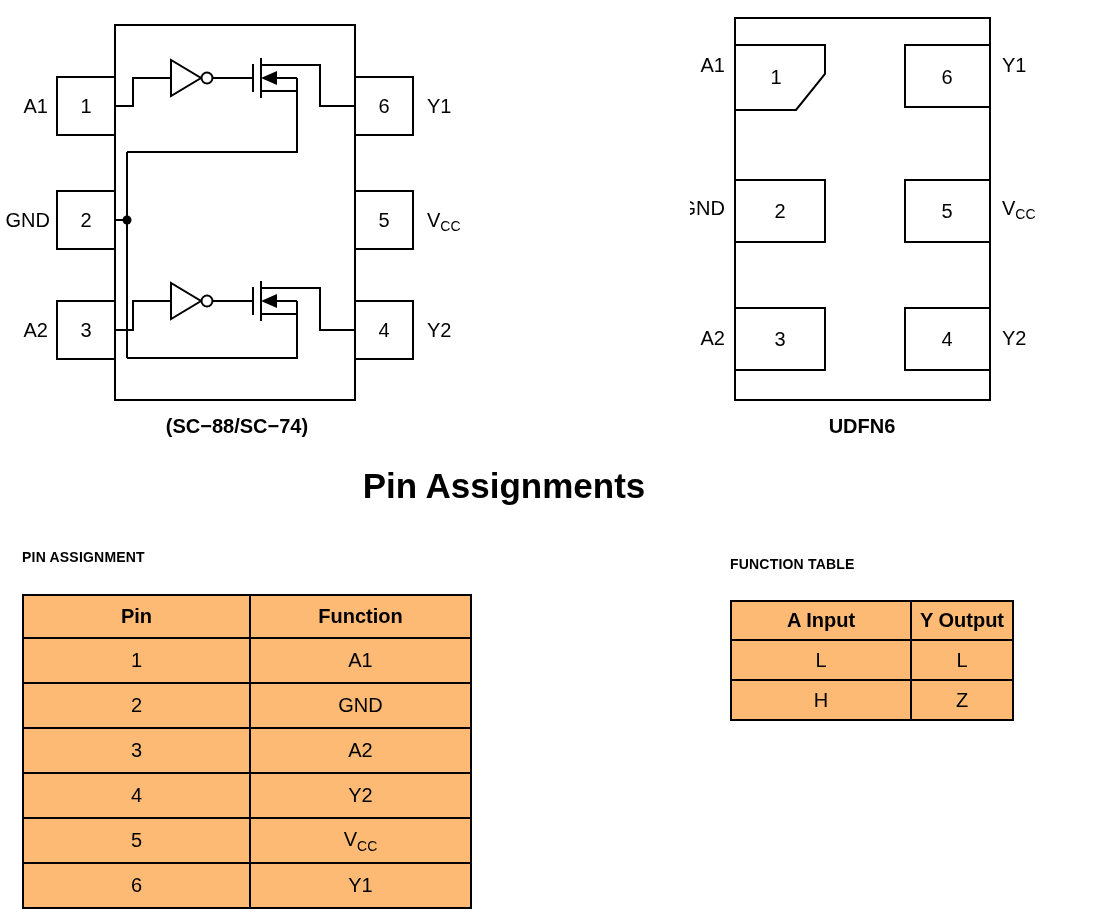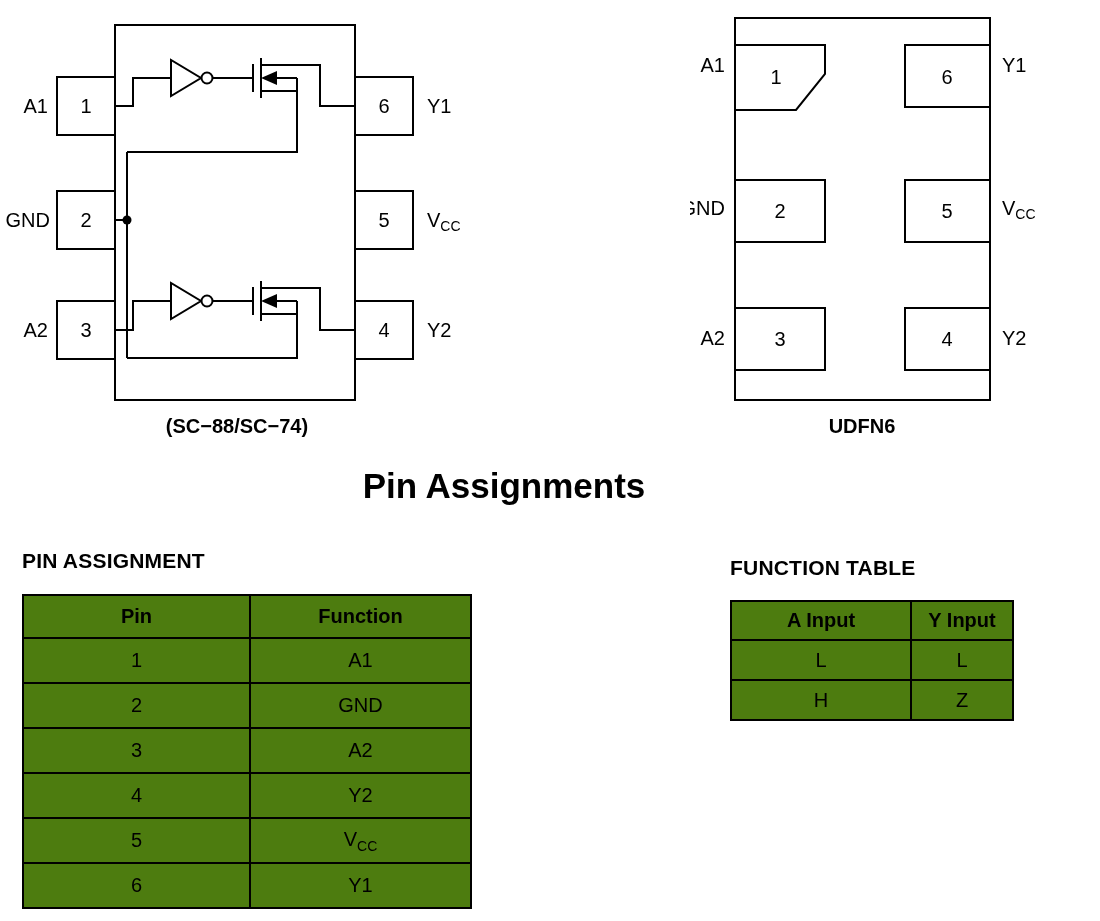--- a/index.html
+++ b/index.html
@@ -11,22 +11,22 @@
     font-family: "Liberation Sans", sans-serif;
     overflow: hidden;
   }
   .abs { position: absolute; }
   .page-title {
     left: 0; top: 466px; width: 1008px;
     text-align: center;
     font-size: 35px; font-weight: bold;
     margin: 0;
   }
-  .section-heading { font-size: 21px; font-weight: bold; letter-spacing: 0.2px; }
-  table { border-collapse: collapse; background: #4d7c0f; }
+  .section-heading { font-size: 14px; font-weight: bold; letter-spacing: 0.2px; }
+  table { border-collapse: collapse; background: #fdba74; }
   th, td {
     border: 2px solid #000;
     text-align: center; vertical-align: middle;
     font-size: 20px; padding: 0;
   }
   th { font-weight: bold; }
   .pin-table { width: 450px; }
   .pin-table th { height: 41px; }
   .pin-table td { height: 43px; }
   .pin-table th:first-child, .pin-table td:first-child { width: 225px; }
@@ -171,21 +171,21 @@
       </tr>
     </tbody>
 </table>
 
 <div class="abs section-heading" style="left:730px; top:556px;text-align:right;">FUNCTION TABLE</div>
 
 <table class="abs function-table" style="left:730px; top:600px;">
   <thead>
     <tr>
       <th>A Input</th>
-      <th>Y Input</th>
+      <th>Y Output</th>
     </tr>
   </thead>
   <tbody>
       <tr>
         <td>L</td>
         <td>L</td>
       </tr>
       <tr>
         <td>H</td>
         <td>Z</td>

